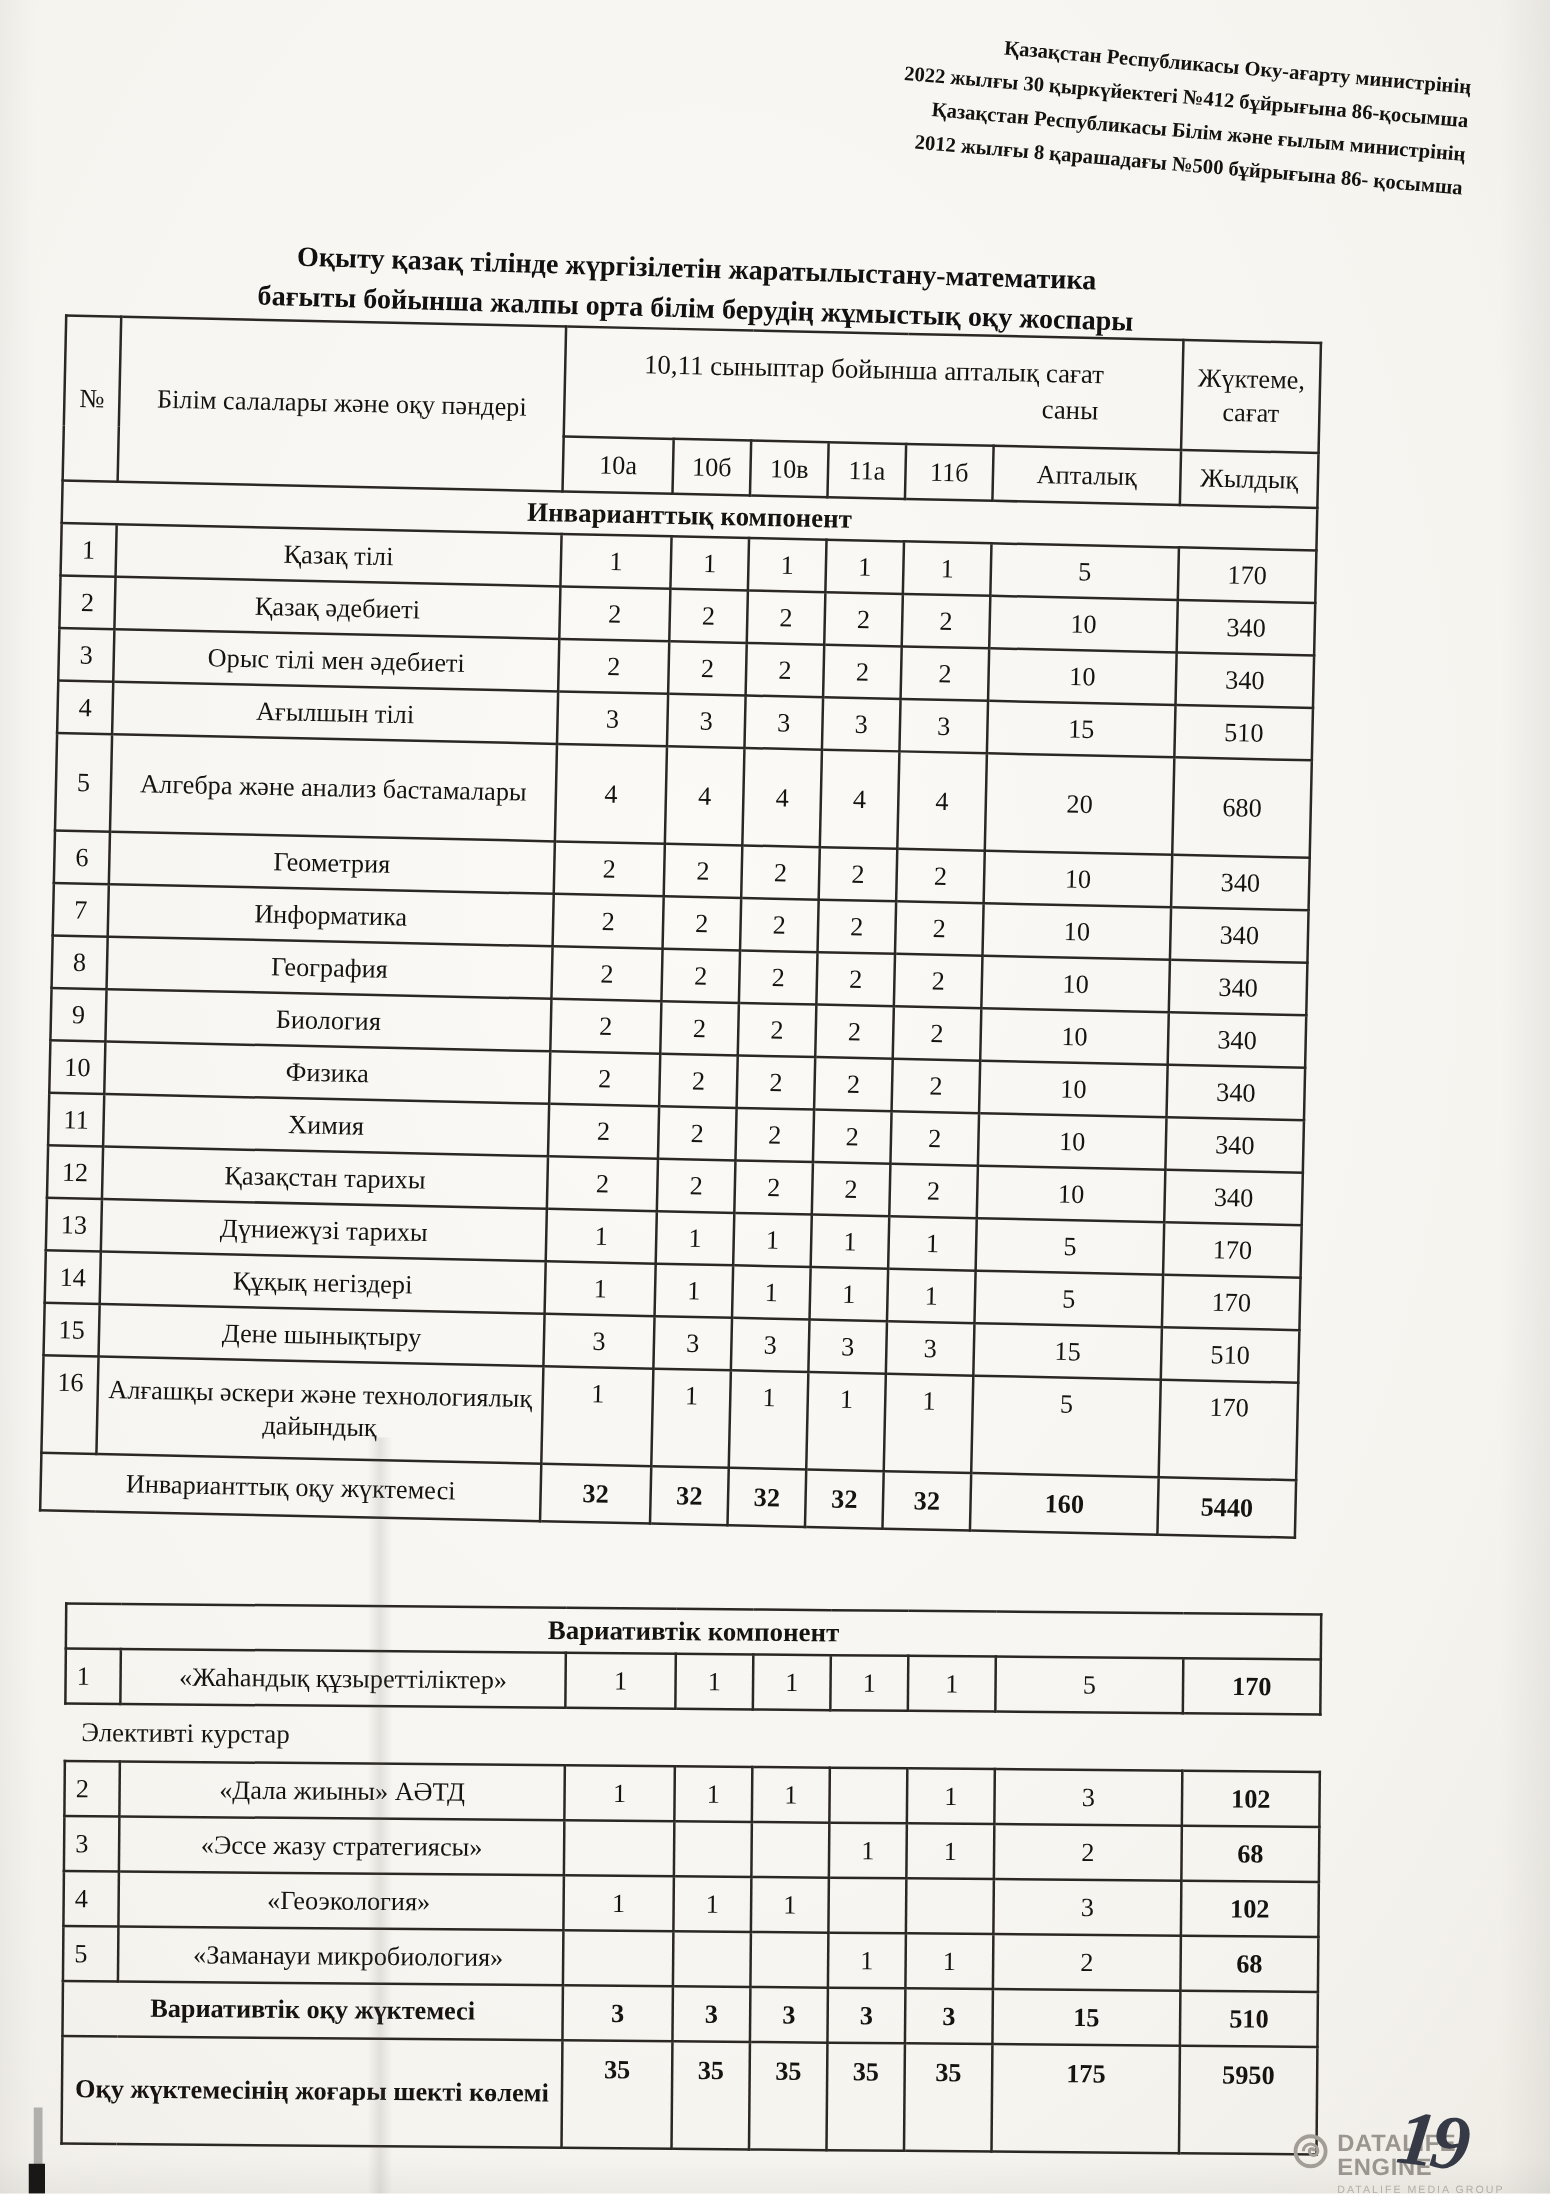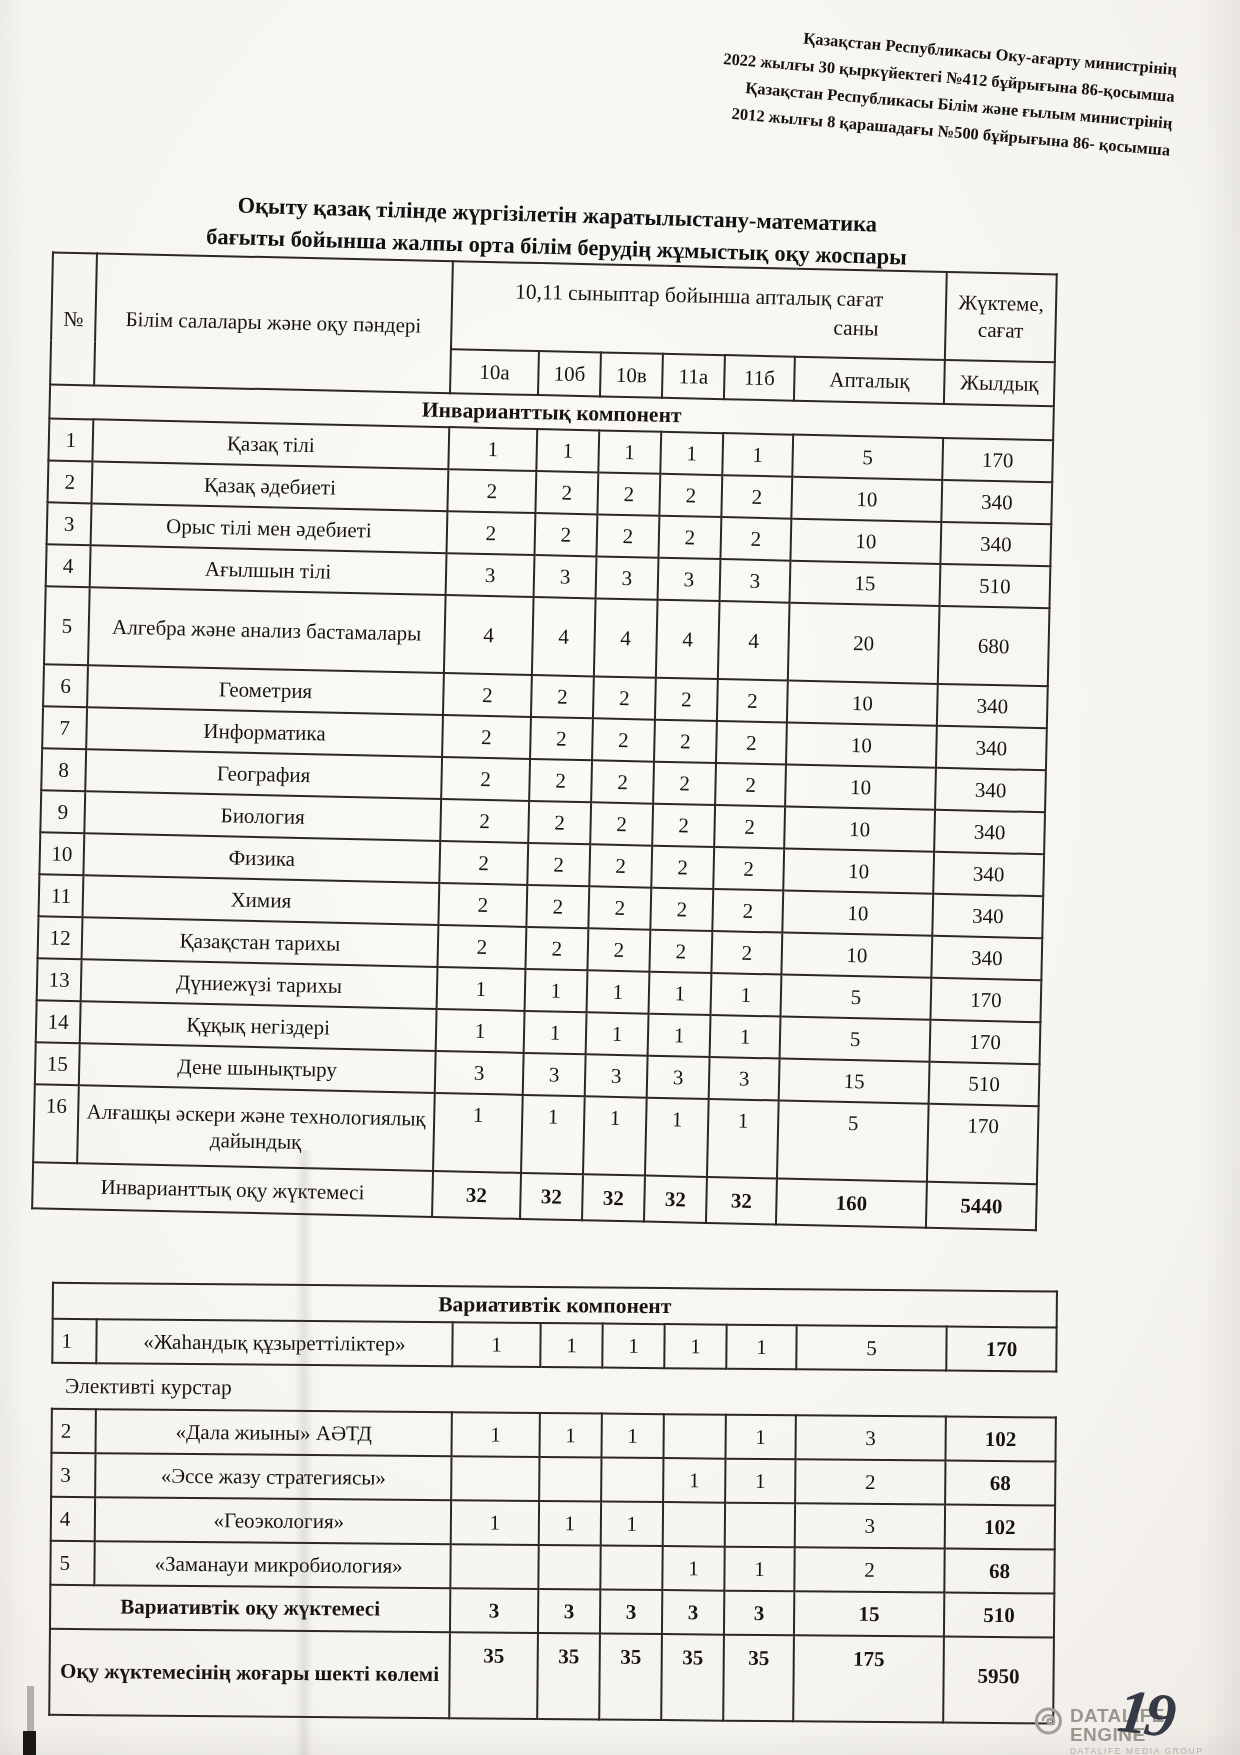--- a/index.html
+++ b/index.html
@@ -425,21 +425,21 @@
         <td class="b">510</td>
       </tr>
       <tr class="gt">
         <td colspan="2" class="totlabel2">Оқу жүктемесінің жоғары шекті көлемі</td>
         <td class="b" style="vertical-align:top;padding-top:10px;">35</td>
         <td class="b" style="vertical-align:top;padding-top:10px;">35</td>
         <td class="b" style="vertical-align:top;padding-top:10px;">35</td>
         <td class="b" style="vertical-align:top;padding-top:10px;">35</td>
         <td class="b" style="vertical-align:top;padding-top:10px;">35</td>
         <td class="b" style="vertical-align:top;padding-top:10px;">175</td>
-        <td class="b" style="vertical-align:top;padding-top:26px;">5950</td>
+        <td class="b" style="vertical-align:top;padding-top:10px;">5950</td>
       </tr>
     </tbody>
         </table>
     </div>
   </div>
 
   <div class="crease"></div>
   <div class="edge-streak"></div>
   <div class="edge-mark"></div>
 

